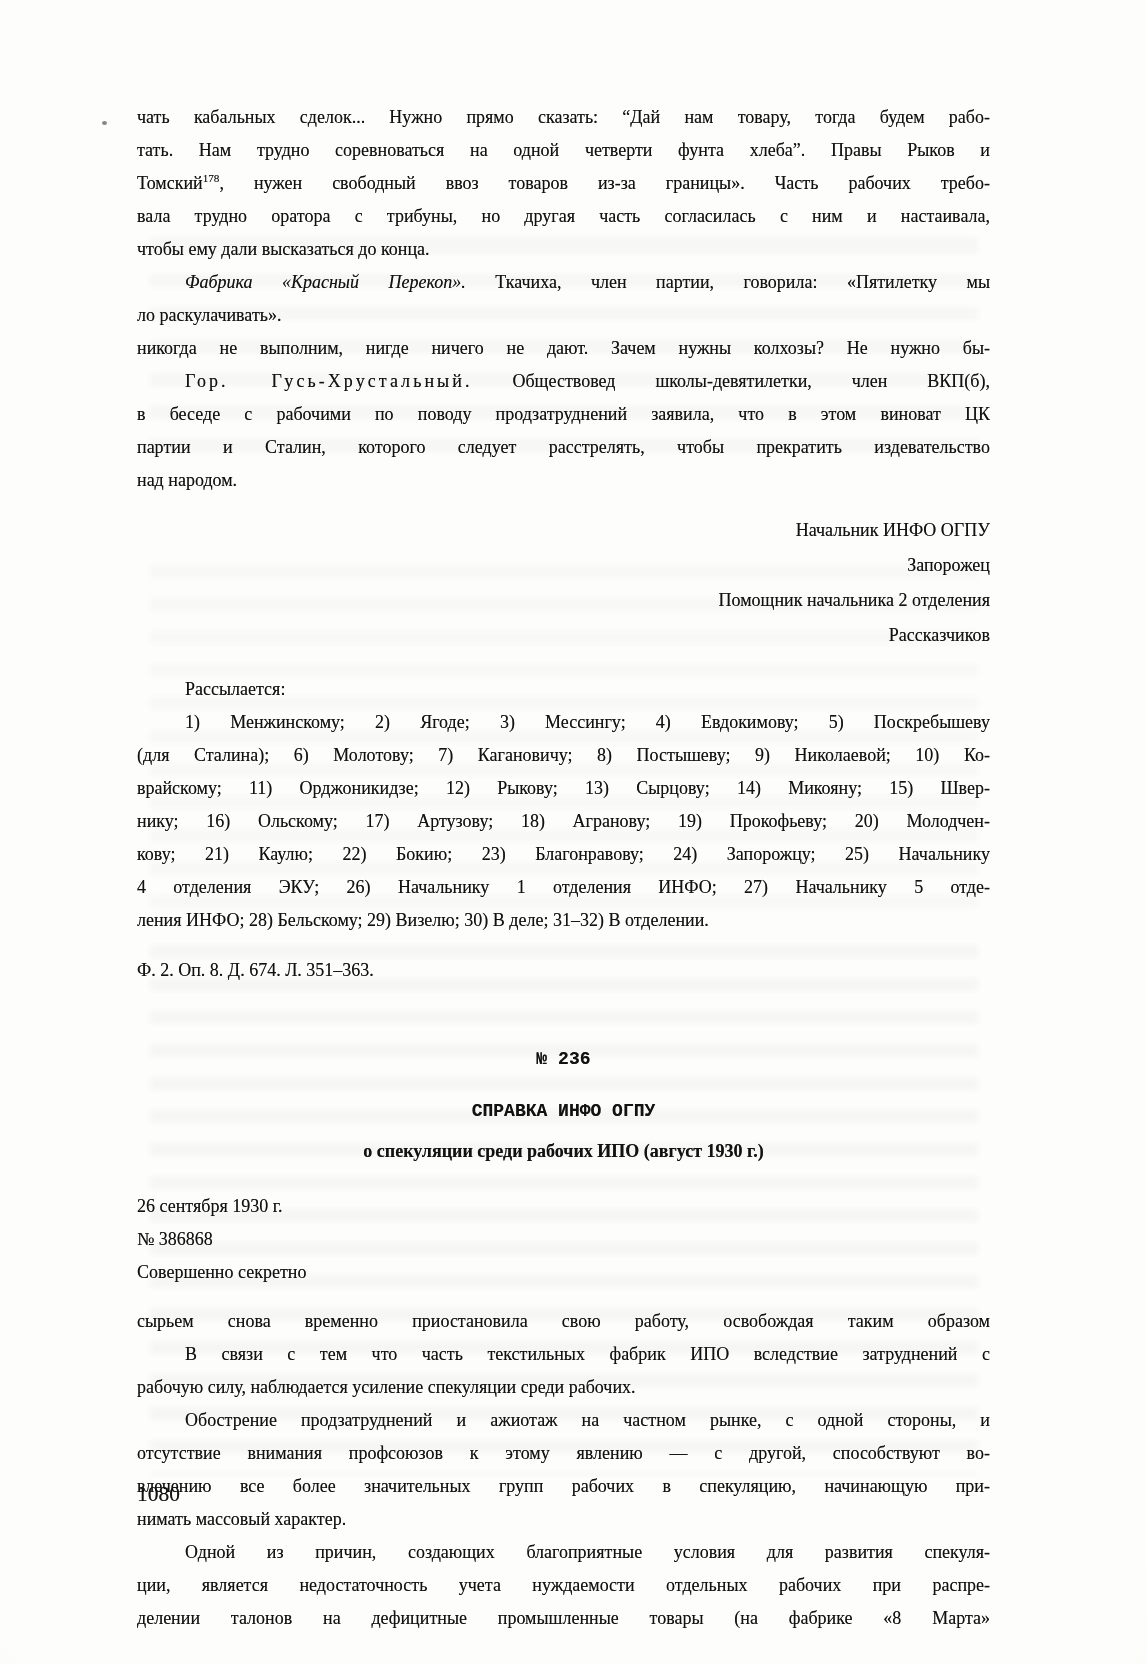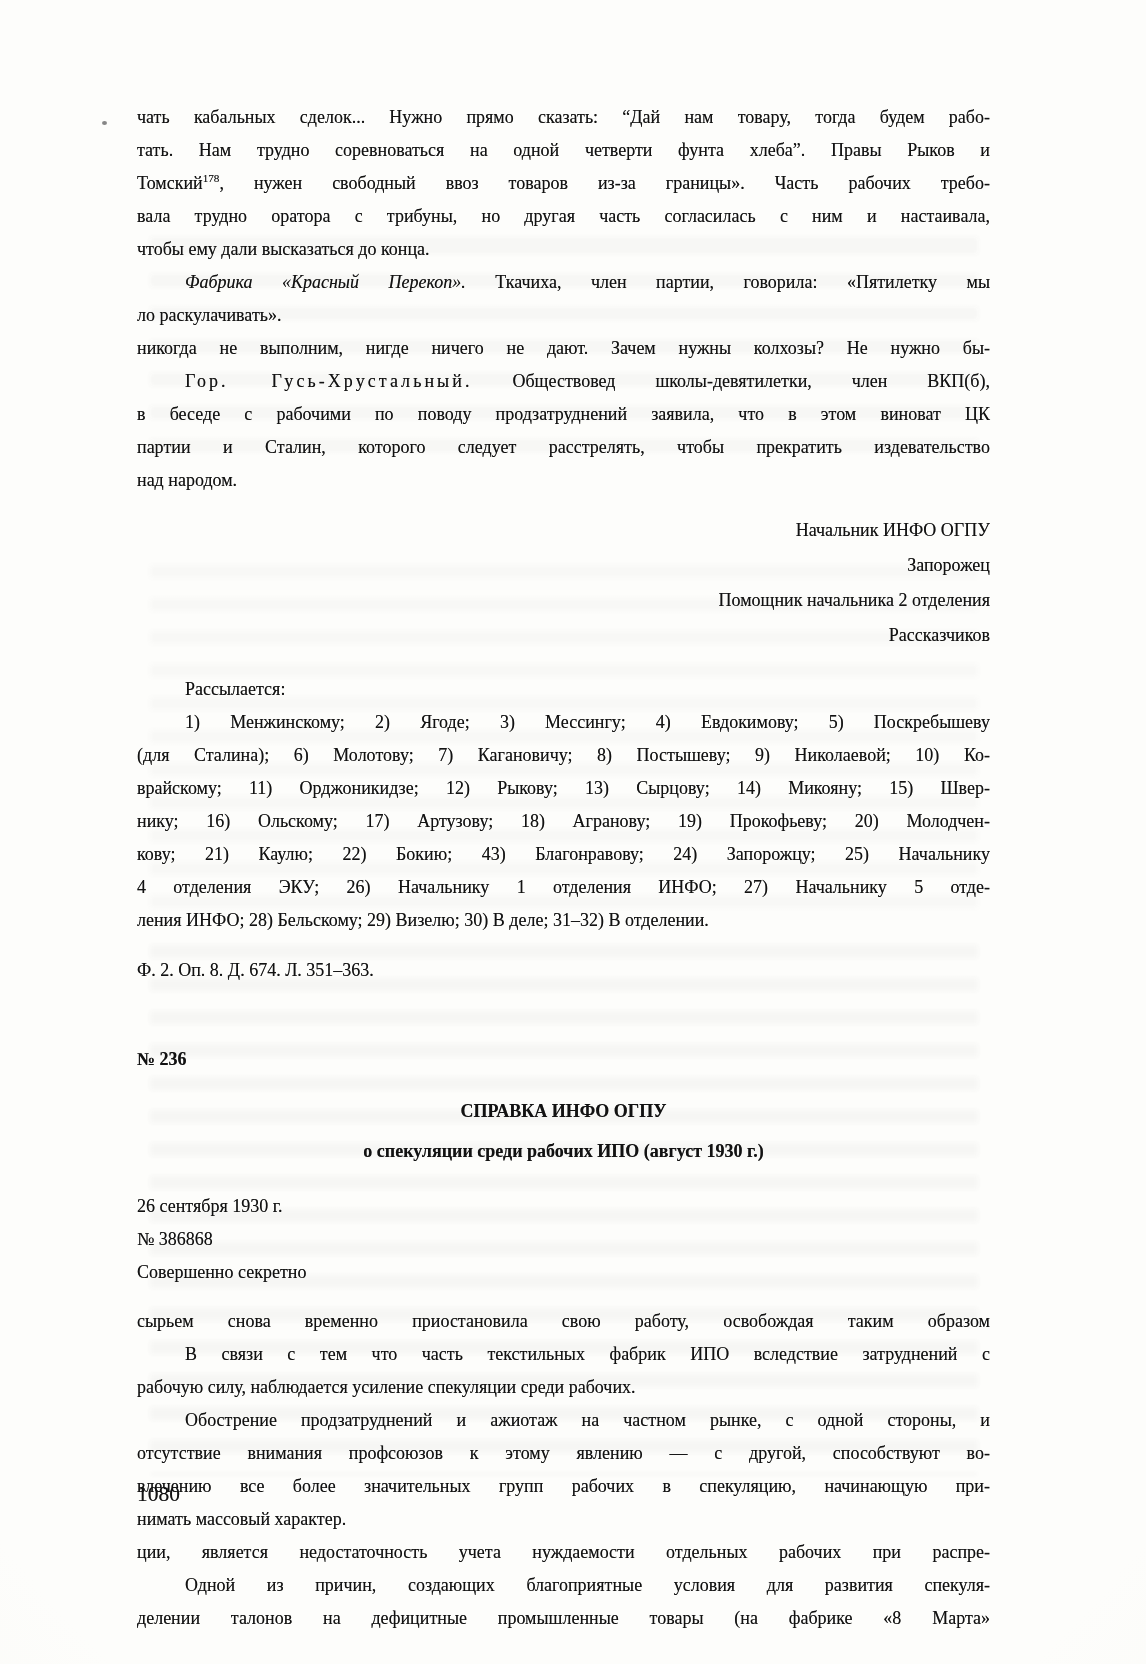--- a/index.html
+++ b/index.html
@@ -41,22 +41,22 @@
   }
   .line { min-height:33px; }
   .line.j { text-align:justify; text-align-last:justify; }
   .line.ind { text-indent:48px; }
   .i   { font-style:italic; }
   .sp  { letter-spacing:.17em; }
   .sup { vertical-align:super; font-size:.62em; letter-spacing:0; line-height:0; }
   .signature { margin-top:16px; text-align:right; line-height:35px; }
   .dist-head { margin-top:20px; text-indent:48px; }
   .archive   { margin-top:17px; }
-  .doc-num      { margin-top:56px; text-align:left; font-weight:bold; }
-  .doc-title    { margin-top:19px; text-align:center; font-weight:bold; }
+  .doc-num      { margin-top:56px; text-align:center; font-weight:bold;font-family:Liberation Mono, monospace; }
+  .doc-title    { margin-top:19px; text-align:center; font-weight:bold;font-family:Liberation Mono, monospace; }
   .doc-subtitle { margin-top:7px;  text-align:center; font-weight:bold; }
   .dateblock { margin-top:22px; text-align:left; line-height:33px; }
   .body-start { margin-top:16px; }
   .pagenum {
     position:absolute; left:137px; top:1482px;
     font-size:21.5px; text-shadow:0 0 .5px rgba(0,0,0,.5);
   }
 </style>
 </head>
 <body>
@@ -95,21 +95,21 @@
         <div>Помощник начальника 2 отделения</div>
         <div>Рассказчиков</div>
       </div>
 
       <div class="dist-head">Рассылается:</div>
       <div class="para">
           <div class="line j ind"><span>1) Менжинскому; 2) Ягоде; 3) Мессингу; 4) Евдокимову; 5) Поскребышеву</span></div>
           <div class="line j"><span>(для Сталина); 6) Молотову; 7) Кагановичу; 8) Постышеву; 9) Николаевой; 10) Ко-</span></div>
           <div class="line j"><span>врайскому; 11) Орджоникидзе; 12) Рыкову; 13) Сырцову; 14) Микояну; 15) Швер-</span></div>
           <div class="line j"><span>нику; 16) Ольскому; 17) Артузову; 18) Агранову; 19) Прокофьеву; 20) Молодчен-</span></div>
-          <div class="line j"><span>кову; 21) Каулю; 22) Бокию; 43) Благонравову; 24) Запорожцу; 25) Начальнику</span></div>
+          <div class="line j"><span>кову; 21) Каулю; 22) Бокию; 23) Благонравову; 24) Запорожцу; 25) Начальнику</span></div>
           <div class="line j"><span>4 отделения ЭКУ; 26) Начальнику 1 отделения ИНФО; 27) Начальнику 5 отде-</span></div>
           <div class="line"><span>ления ИНФО; 28) Бельскому; 29) Визелю; 30) В деле; 31–32) В отделении.</span></div>
         </div>
 
       <div class="archive">Ф. 2. Оп. 8. Д. 674. Л. 351–363.</div>
     </section>
 
     <section>
       <div class="doc-num">№ 236</div>
       <div class="doc-title">СПРАВКА ИНФО ОГПУ</div>
@@ -126,22 +126,22 @@
           <div class="line j ind"><span>В связи с тем что часть текстильных фабрик ИПО вследствие затруднений с</span></div>
           <div class="line"><span>рабочую силу, наблюдается усиление спекуляции среди рабочих.</span></div>
         </div>
       <div class="para">
           <div class="line j ind"><span>Обострение продзатруднений и ажиотаж на частном рынке, с одной стороны, и</span></div>
           <div class="line j"><span>отсутствие внимания профсоюзов к этому явлению — с другой, способствуют во-</span></div>
           <div class="line j"><span>влечению все более значительных групп рабочих в спекуляцию, начинающую при-</span></div>
           <div class="line"><span>нимать массовый характер.</span></div>
         </div>
       <div class="para">
+          <div class="line j ind"><span>Одной из причин, создающих благоприятные условия для развития спекуля-</span></div>
           <div class="line j"><span>ции, является недостаточность учета нуждаемости отдельных рабочих при распре-</span></div>
-          <div class="line j ind"><span>Одной из причин, создающих благоприятные условия для развития спекуля-</span></div>
           <div class="line j"><span>делении талонов на дефицитные промышленные товары (на фабрике «8 Марта»</span></div>
         </div>
     </section>
 
   </main>
 
   <div class="pagenum">1080</div>
 </div>
 
 </body></html>

